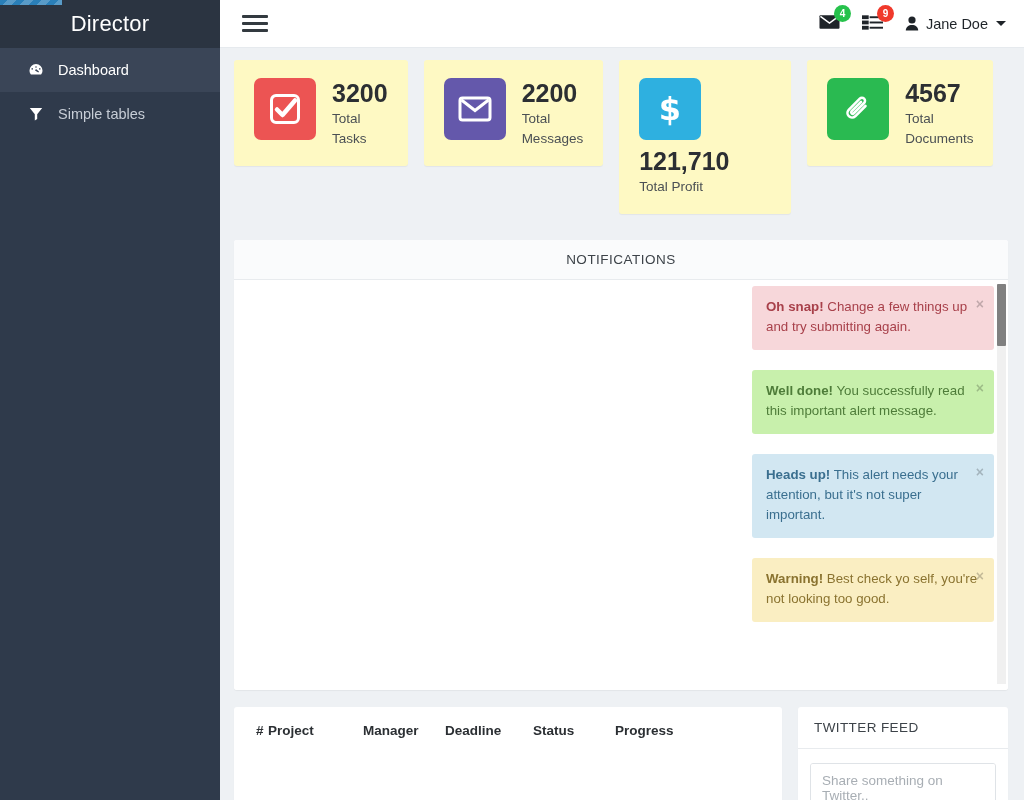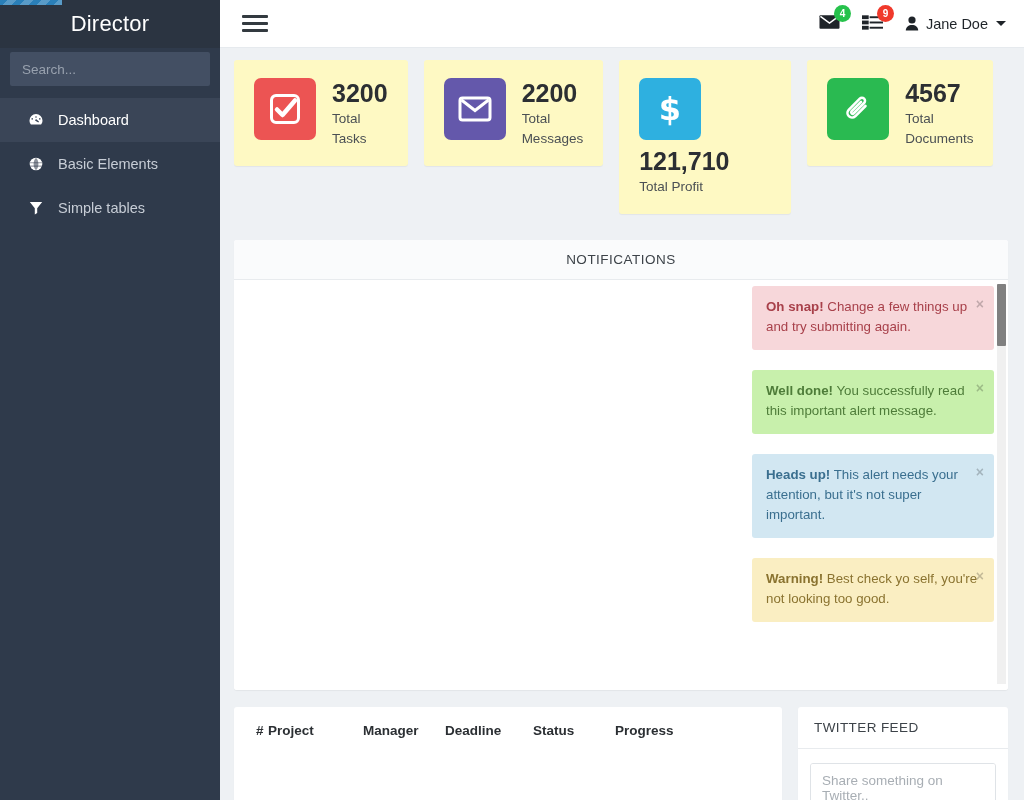--- a/index.html
+++ b/index.html
@@ -266,45 +266,31 @@
 
 <div id="loader-bar"></div>
 
 <div id="sidebar">
 
   <div id="brand">
     <span class="brand-text">Director</span>
   </div>
 
 
-  <div id="search-wrap">
-    <input id="search-input" type="text" placeholder="Search..." style="">
-
-  </div>
 
   <div class="nav-item active">
     <span class="nav-ico">
       <svg width="16" height="16" viewBox="0 0 16 16">
           <path d="M8 2a6.5 6.5 0 0 0-6.5 6.5c0 1.5.5 2.9 1.4 4h10.2c.9-1.1 1.4-2.5 1.4-4A6.5 6.5 0 0 0 8 2zm0 2.2a.8.8 0 1 1 0 1.6.8.8 0 0 1 0-1.6zM4.2 6.1a.8.8 0 1 1 0 1.6.8.8 0 0 1 0-1.6zm7.6 0a.8.8 0 1 1 0 1.6.8.8 0 0 1 0-1.6zM8 6.9l3 2.7-.7.9L7 8.4z" fill="currentColor"></path>
         </svg>
     </span>
     <span class="nav-label">Dashboard</span>
   </div>
 
 
-  <div class="nav-item">
-    <span class="nav-ico">
-      <svg width="16" height="16" viewBox="0 0 16 16">
-          <circle cx="8" cy="8" r="6.3" fill="currentColor"></circle>
-          <path d="M8 1.7c1.6 1.4 2.4 3.7 2.4 6.3S9.6 12.9 8 14.3C6.4 12.9 5.6 10.6 5.6 8S6.4 3.1 8 1.7z" fill="#2f3a4b" opacity=".55"></path>
-          <path d="M1.9 6.2h12.2v1.1H1.9zm0 3.4h12.2v1.1H1.9z" fill="#2f3a4b" opacity=".5"></path>
-        </svg>
-    </span>
-    <span class="nav-label">Basic Elements</span>
-  </div>
 
   <div class="nav-item">
     <span class="nav-ico">
       <svg width="16" height="16" viewBox="0 0 16 16">
           <path d="M1.8 2h12.4L9.2 8.2v4.9l-2.4 1.4V8.2z" fill="currentColor"></path>
         </svg>
     </span>
     <span class="nav-label">Simple tables</span>
   </div>
 </div>

